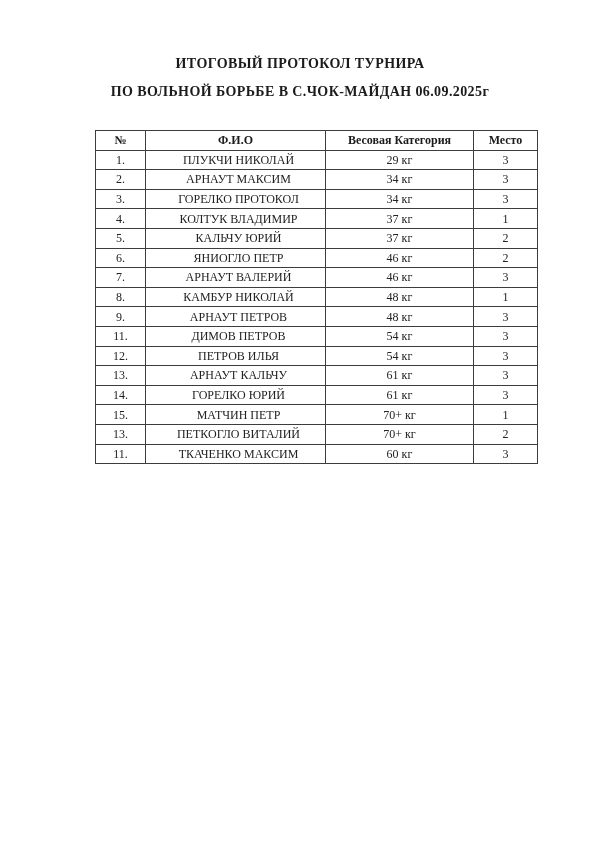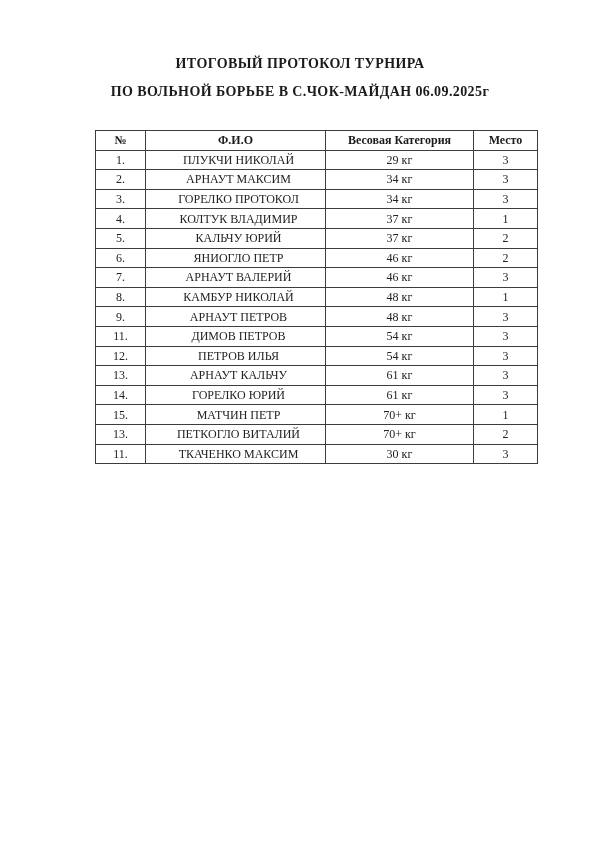--- a/index.html
+++ b/index.html
@@ -176,19 +176,19 @@
         </tr>
         <tr>
           <td class="cell-num">13.</td>
           <td class="cell-name">ПЕТКОГЛО ВИТАЛИЙ</td>
           <td class="cell-weight">70+ кг</td>
           <td class="cell-place">2</td>
         </tr>
         <tr>
           <td class="cell-num">11.</td>
           <td class="cell-name">ТКАЧЕНКО МАКСИМ</td>
-          <td class="cell-weight">30 кг</td>
+          <td class="cell-weight">60 кг</td>
           <td class="cell-place">3</td>
         </tr>
       </tbody>
   </table>
 
 </div>
 
 </body></html>

